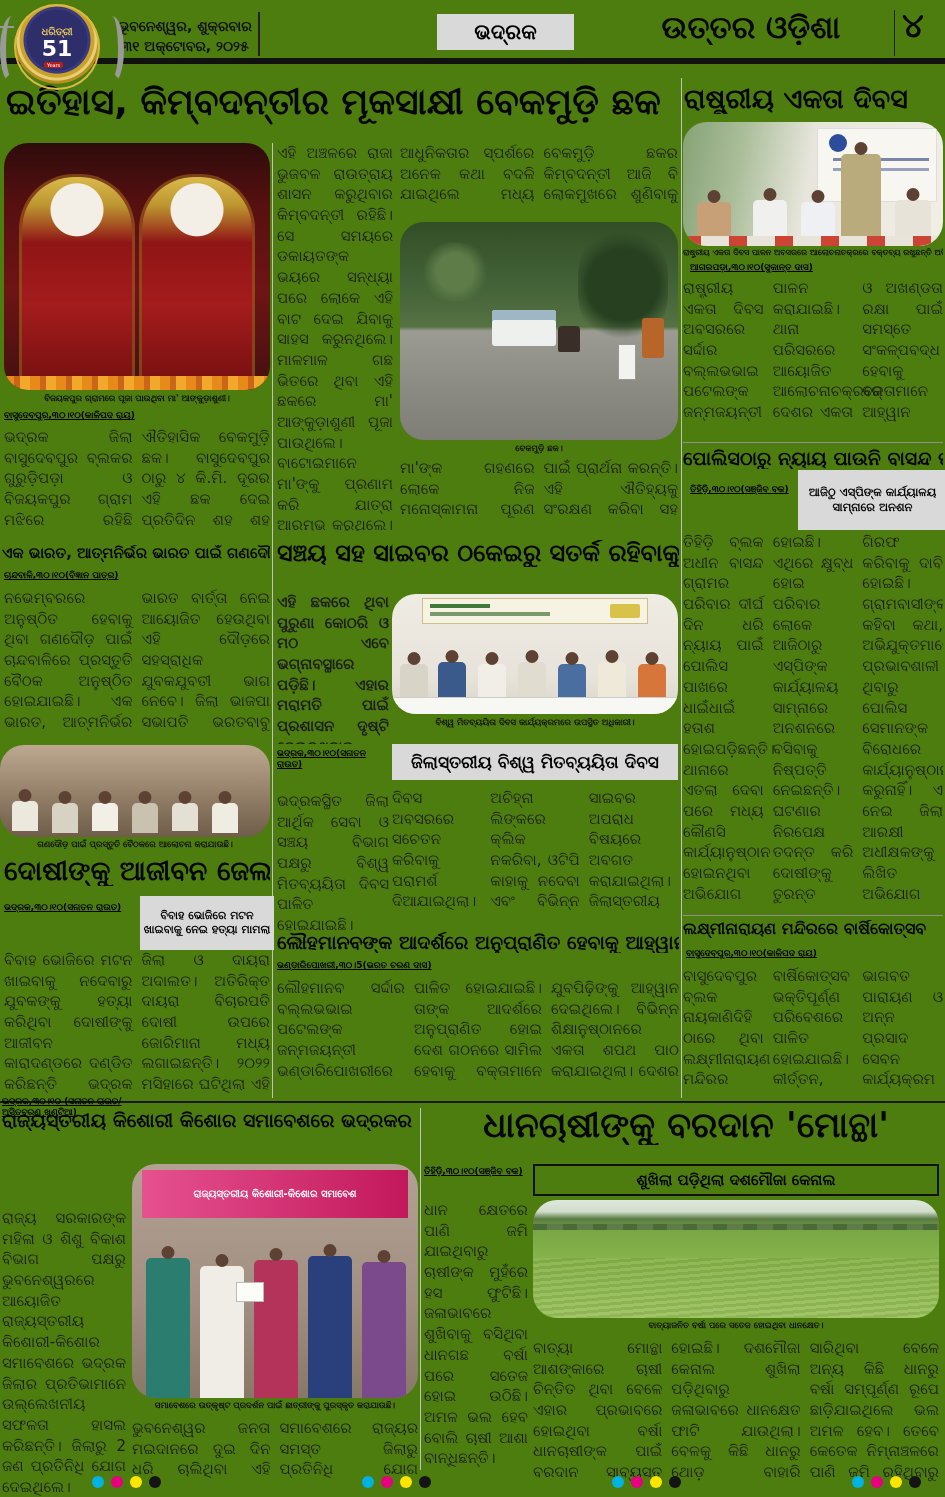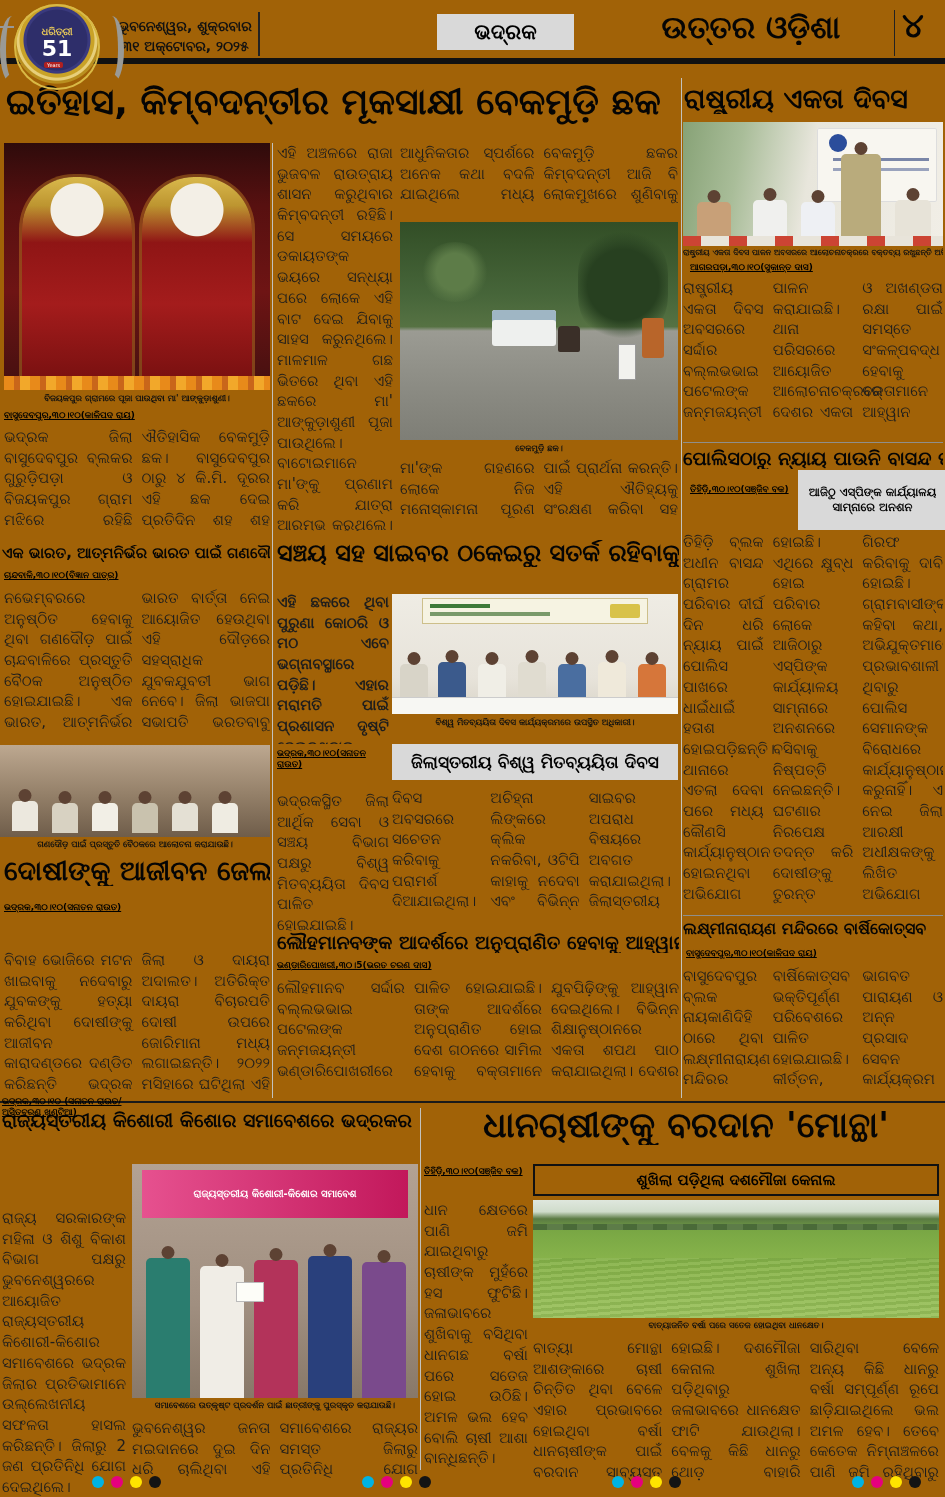--- a/index.html
+++ b/index.html
@@ -1,28 +1,28 @@
 <!DOCTYPE html>
 <html><head>
 <meta charset="utf-8">
 <style>
   html,body{margin:0;padding:0;background:#e8e8e4;}
-  .page{position:relative;width:945px;height:1497px;margin:0 auto;background:#a16207;
+  .page{position:relative;width:945px;height:1497px;margin:0 auto;background:#4d7c0f;
         font-family:"DejaVu Sans",sans-serif;overflow:hidden;}
   .abs{position:absolute;}
   .hl{font-weight:bold;color:#050505;line-height:1.12;overflow:hidden;}
   .one{white-space:nowrap;}
   .body-text{font-size:15px;line-height:1.38;text-align:justify;color:#1d1d1d;overflow:hidden;}
   .cols2{column-count:2;column-gap:9px;}
   .cols3{column-count:3;column-gap:9px;}
   .caption{font-size:8.5px;font-weight:bold;text-align:center;color:#101010;overflow:hidden;white-space:nowrap;}
   .dateline{font-size:9px;font-weight:bold;color:#000;text-decoration:underline;overflow:hidden;}
   .graybox{background:#d9d9d9;font-weight:bold;text-align:center;color:#000;
            display:flex;align-items:center;justify-content:center;overflow:hidden;}
-  .photo{overflow:hidden;background:#c8c8c4;}
+  .photo{overflow:hidden;background:#c8c8c4;border-radius:24px;}
   .vrule{background:#c2c2be;width:1px;}
   .hrule{background:#8f8f8b;height:1px;}
   
   .logo-ring{width:86px;height:86px;border-radius:50%;
      background:radial-gradient(circle at 50% 42%, #2e2e6a 0 30px, #3a3a7e 31px 33px, #c9a227 34px 37px, #e7cf7a 38px 40px, #b98f1f 41px 43px, transparent 44px);
      box-shadow:0 0 0 2px #d9b945 inset;}
   .logo-word{position:absolute;top:22px;left:0;width:86px;text-align:center;color:#e8c95a;font-size:10px;font-weight:bold;}
   .logo-num{position:absolute;top:32px;left:0;width:86px;text-align:center;color:#ffffff;font-size:22px;font-weight:bold;}
   .logo-years{position:absolute;top:58px;left:30px;background:#b02020;color:#fff;font-size:5px;padding:0 3px;border-radius:2px;}
   .wing{position:absolute;top:12px;width:18px;height:62px;border:6px solid #9a9a96;border-radius:50%;}
@@ -114,20 +114,21 @@
     <div class="fig" style="left:52px;bottom:4px;width:26px;height:30px;background:#d8d2c2;"></div>
     <div class="fig" style="left:92px;bottom:6px;width:26px;height:28px;background:#f2efe6;"></div>
     <div class="fig" style="left:132px;bottom:4px;width:26px;height:30px;background:#c9c2ae;"></div>
     <div class="fig" style="left:172px;bottom:6px;width:26px;height:28px;background:#e4e0d4;"></div>
     <div class="fig" style="left:212px;bottom:4px;width:26px;height:30px;background:#efece2;"></div>
   </div>
   <div class="abs caption" style="left:0;top:839px;width:270px;">ଗଣଦୌଡ଼ ପାଇଁ ପ୍ରସ୍ତୁତି ବୈଠକରେ ଆଲୋଚନା କରାଯାଉଛି।</div>
 
   <div class="abs hl one" style="left:4px;top:856px;width:266px;font-size:27px;">ଦୋଷୀଙ୍କୁ ଆଜୀବନ ଜେଲ</div>
   <div class="abs dateline" style="left:4px;top:902px;width:132px;height:28px;white-space:normal;">ଭଦ୍ରକ,୩୦।୧୦(ସନାତନ ରାଉତ)</div>
+  <div class="abs graybox" style="left:140px;top:896px;width:130px;height:50px;font-size:11px;line-height:1.25;padding:2px;">ବିବାହ ଭୋଜିରେ ମଟନ ଖାଇବାକୁ ନେଇ ହତ୍ୟା ମାମଲା</div>
   <div class="abs body-text cols2" style="left:4px;top:950px;width:266px;height:148px;">ବିବାହ ଭୋଜିରେ ମଟନ ଖାଇବାକୁ ନଦେବାରୁ ଯୁବକଙ୍କୁ ହତ୍ୟା କରିଥିବା ଦୋଷୀଙ୍କୁ ଆଜୀବନ କାରାଦଣ୍ଡରେ ଦଣ୍ଡିତ କରିଛନ୍ତି ଭଦ୍ରକ ଜିଲା ଓ ଦାୟରା ଅଦାଲତ। ଅତିରିକ୍ତ ଦାୟରା ବିଚାରପତି ଦୋଷୀ ଉପରେ ଜୋରିମାନା ମଧ୍ୟ ଲଗାଇଛନ୍ତି। ୨୦୨୨ ମସିହାରେ ଘଟିଥିଲା ଏହି ଘଟଣା। ସରକାରୀ ଓକିଲ ମାମଲାରେ (ନଂ.ସେସନ/୯୯) ୧୧ ଜଣ ସାକ୍ଷୀଙ୍କୁ ପରୀକ୍ଷା କରିଥିଲେ। ରାୟ ଶୁଣାଣି ବେଳେ ଅଦାଲତ ପରିସରରେ ଉତ୍ତେଜନା ପ୍ରକାଶ ପାଇଥିଲା। ମୃତକଙ୍କ ପରିବାରକୁ କ୍ଷତିପୂରଣ ଦେବାକୁ ମଧ୍ୟ ନିର୍ଦେଶ ଦିଆଯାଇଛି।</div>
 
   <div class="abs hl one" style="left:277px;top:540px;width:402px;font-size:24px;">ସଞ୍ଚୟ ସହ ସାଇବର ଠକେଇରୁ ସତର୍କ ରହିବାକୁ ପରାମର୍ଶ</div>
   <div class="abs body-text" style="left:277px;top:592px;width:112px;height:152px;font-weight:bold;">ଏହି ଛକରେ ଥିବା ପୁରୁଣା କୋଠରି ଓ ମଠ ଏବେ ଭଗ୍ନାବସ୍ଥାରେ ପଡ଼ିଛି। ଏହାର ମରାମତି ପାଇଁ ପ୍ରଶାସନ ଦୃଷ୍ଟି ଦେଉନଥିବାରୁ ଅସନ୍ତୋଷ ପ୍ରକାଶ ପାଇଛି। ଛକରେ ଯାତ୍ରୀଛାଉଣି, ପାନୀୟ ଜଳ ଓ ଆଲୋକ ବ୍ୟବସ୍ଥା କରିବାକୁ ଦାବି ହୋଇଛି। ଏ ସଂପର୍କରେ ସ୍ଥାନୀୟ ପ୍ରଶାସନ ପଦକ୍ଷେପ ନେବ ବୋଲି ଆଶା କରାଯାଉଛି।</div>
   <div class="abs dateline" style="left:277px;top:748px;width:112px;height:26px;white-space:normal;">ଭଦ୍ରକ,୩୦।୧୦(ସନାତନ ରାଉତ)</div>
   <div class="abs body-text" style="left:277px;top:793px;width:112px;height:150px;font-family:Liberation Mono, monospace;">ଭଦ୍ରକସ୍ଥିତ ଜିଲା ଆର୍ଥିକ ସେବା ଓ ସଞ୍ଚୟ ବିଭାଗ ପକ୍ଷରୁ ବିଶ୍ୱ ମିତବ୍ୟୟିତା ଦିବସ ପାଳିତ ହୋଇଯାଇଛି। ଅର୍ଥକୁ ସୁରକ୍ଷିତ ଭାବେ ସଞ୍ଚୟ କରିବା ସହ ଲୋଭନୀୟ ପ୍ରଲୋଭନରୁ ଦୂରେଇ ରହିବାକୁ ପରାମର୍ଶ ଦିଆଯାଇଥିଲା।</div>
 
   <div class="abs photo" style="left:392px;top:594px;width:286px;height:120px;background:linear-gradient(180deg,#efece4 0%,#e7e3da 70%,#d9d4c8 100%);">
     <div style="position:absolute;left:30px;top:4px;width:226px;height:26px;background:#f6f3e2;box-shadow:inset 0 0 0 1px #cdbf8a;">
       <div style="position:absolute;left:8px;top:6px;width:60px;height:4px;background:#3f7a3a;"></div>

